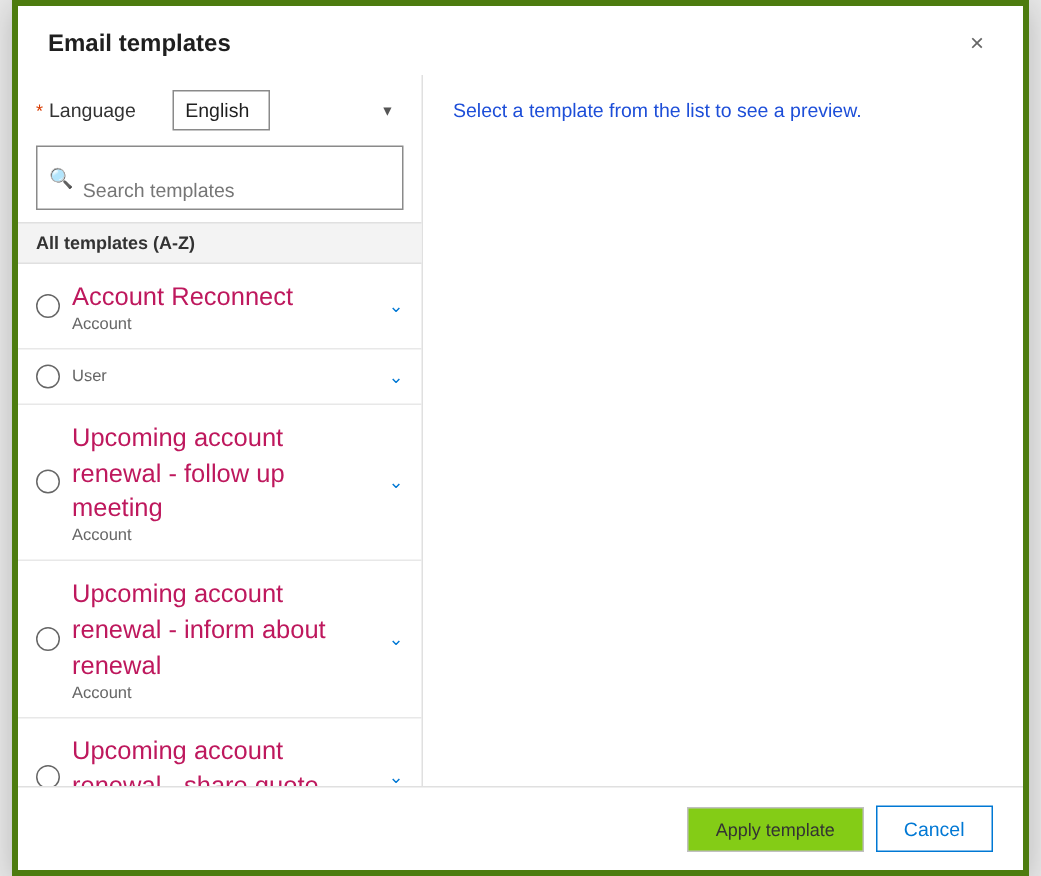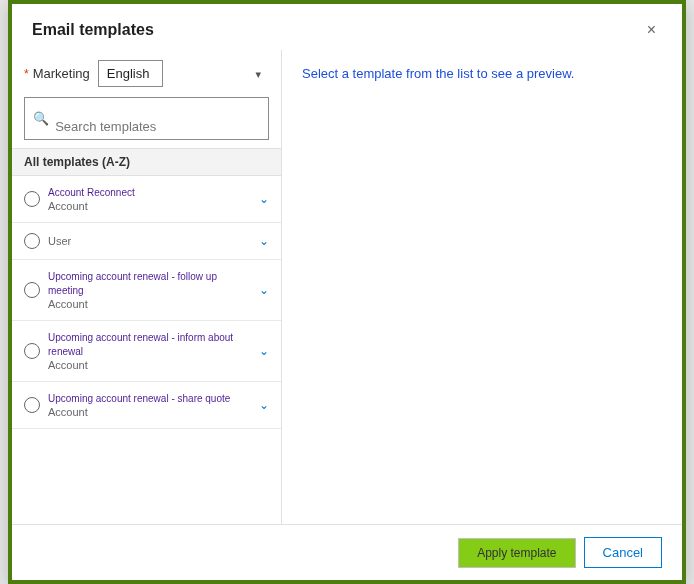--- a/index.html
+++ b/index.html
@@ -73,20 +73,21 @@
     }
     .language-select {
       flex: 1;
       border: 1px solid #8a8a8a;
       padding: 5px 8px;
       font-size: 13px;
       color: #1f1f1f;
       background: #fff;
       cursor: pointer;
       appearance: none;
+      margin-left: 16px;
       -webkit-appearance: none;
     }
     .language-select-wrapper {
       flex: 1;
       position: relative;
     }
     .language-select-wrapper::after {
       content: '▾';
       position: absolute;
       right: 8px;
@@ -155,22 +156,22 @@
       border: 1.5px solid #666;
       flex-shrink: 0;
       display: flex;
       align-items: center;
       justify-content: center;
     }
     .template-info {
       flex: 1;
     }
     .template-name {
-      font-size: 10px;
-      color: #4c1d95;
+      font-size: 17px;
+      color: #be185d;
       line-height: 1.4;
     }
     .template-category {
       font-size: 11px;
       color: #666;
     }
     .chevron-btn {
       color: #0078d4;
       font-size: 12px;
       cursor: pointer;
@@ -220,21 +221,21 @@
     <span class="dialog-title">Email templates</span>
     <button class="close-btn">×</button>
   </div>
 
   <div class="dialog-body">
 
     <div class="left-panel">
 
       <div class="language-row">
         <span class="language-label">
-          <span class="required-star">*</span><span>Marketing</span>
+          <span class="required-star">*</span><span>Language</span>
         </span>
         <div class="language-select-wrapper">
           <select class="language-select">
             <option>English</option>
             <option>French</option>
             <option>German</option>
             <option>Spanish</option>
           </select>
         </div>
       </div>

